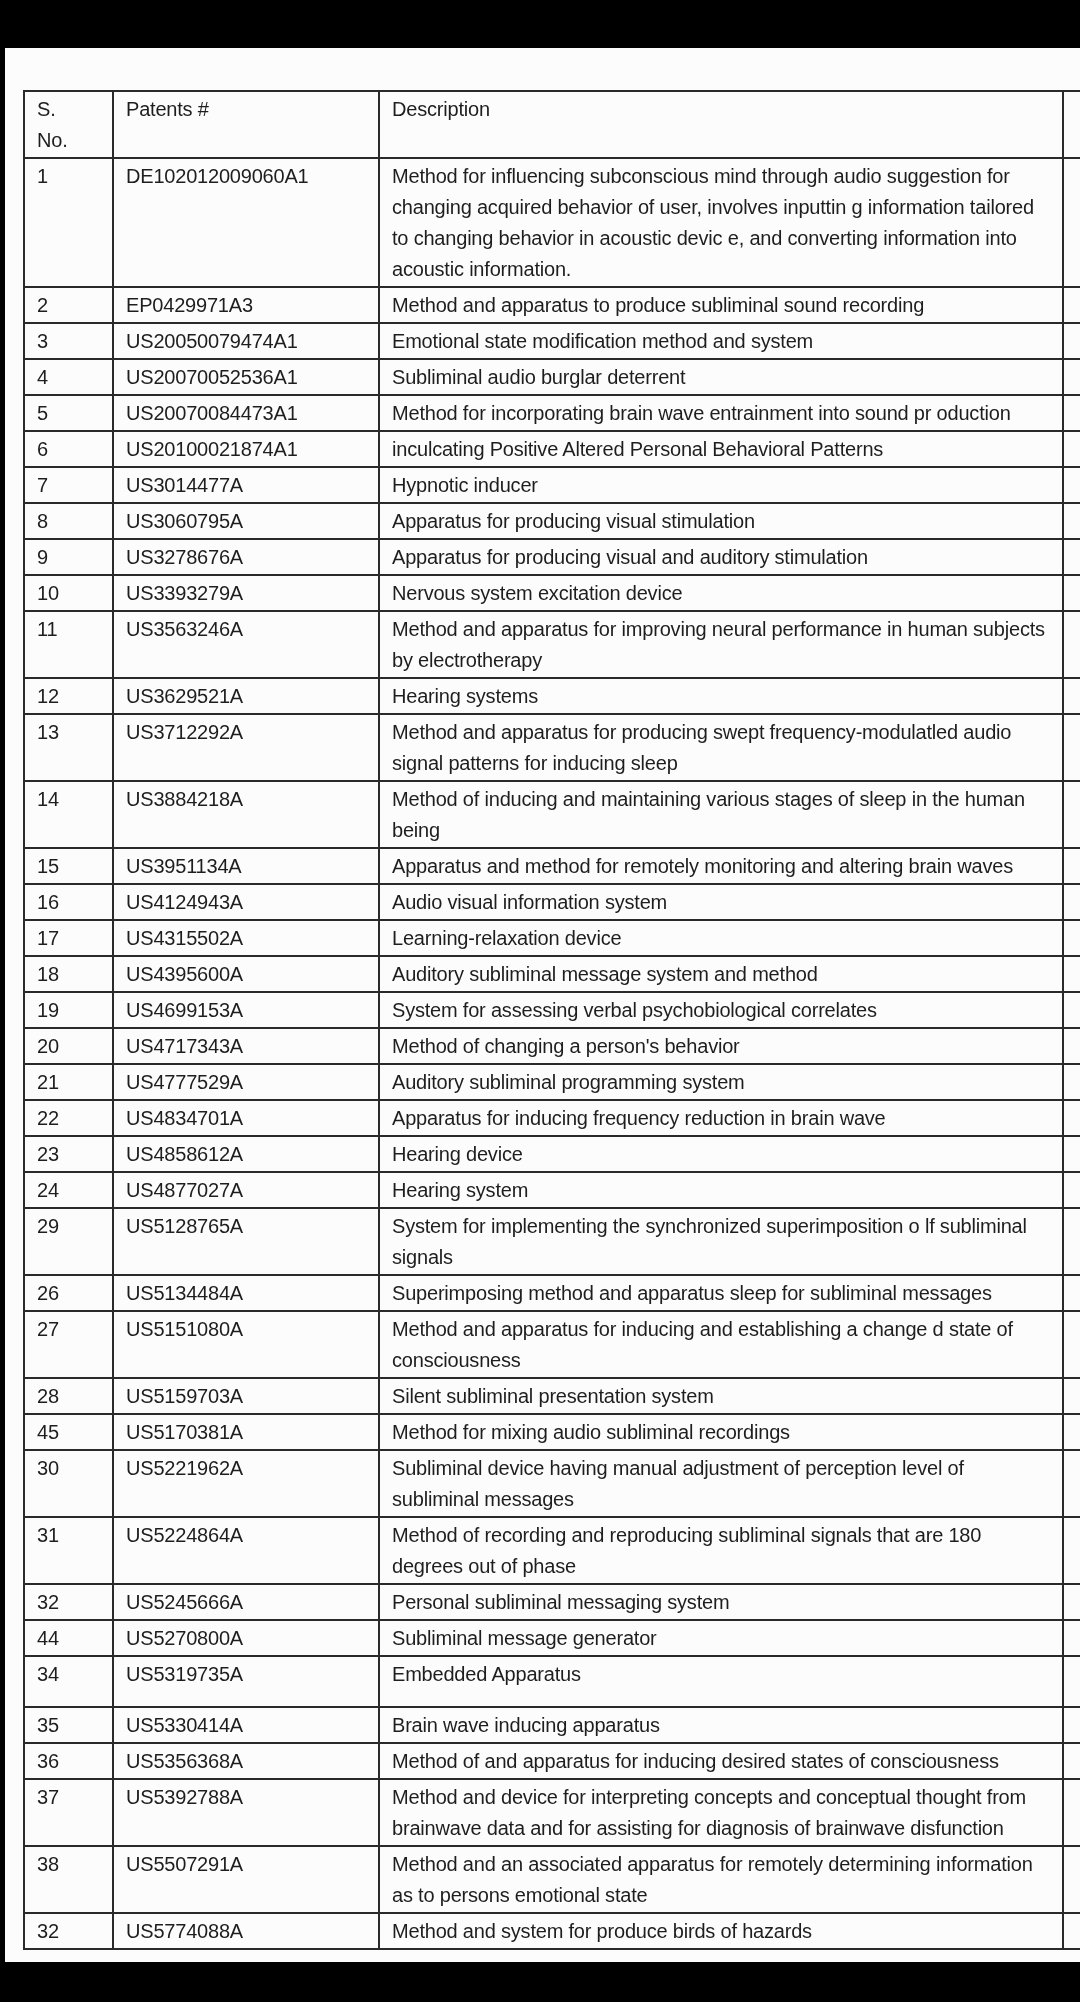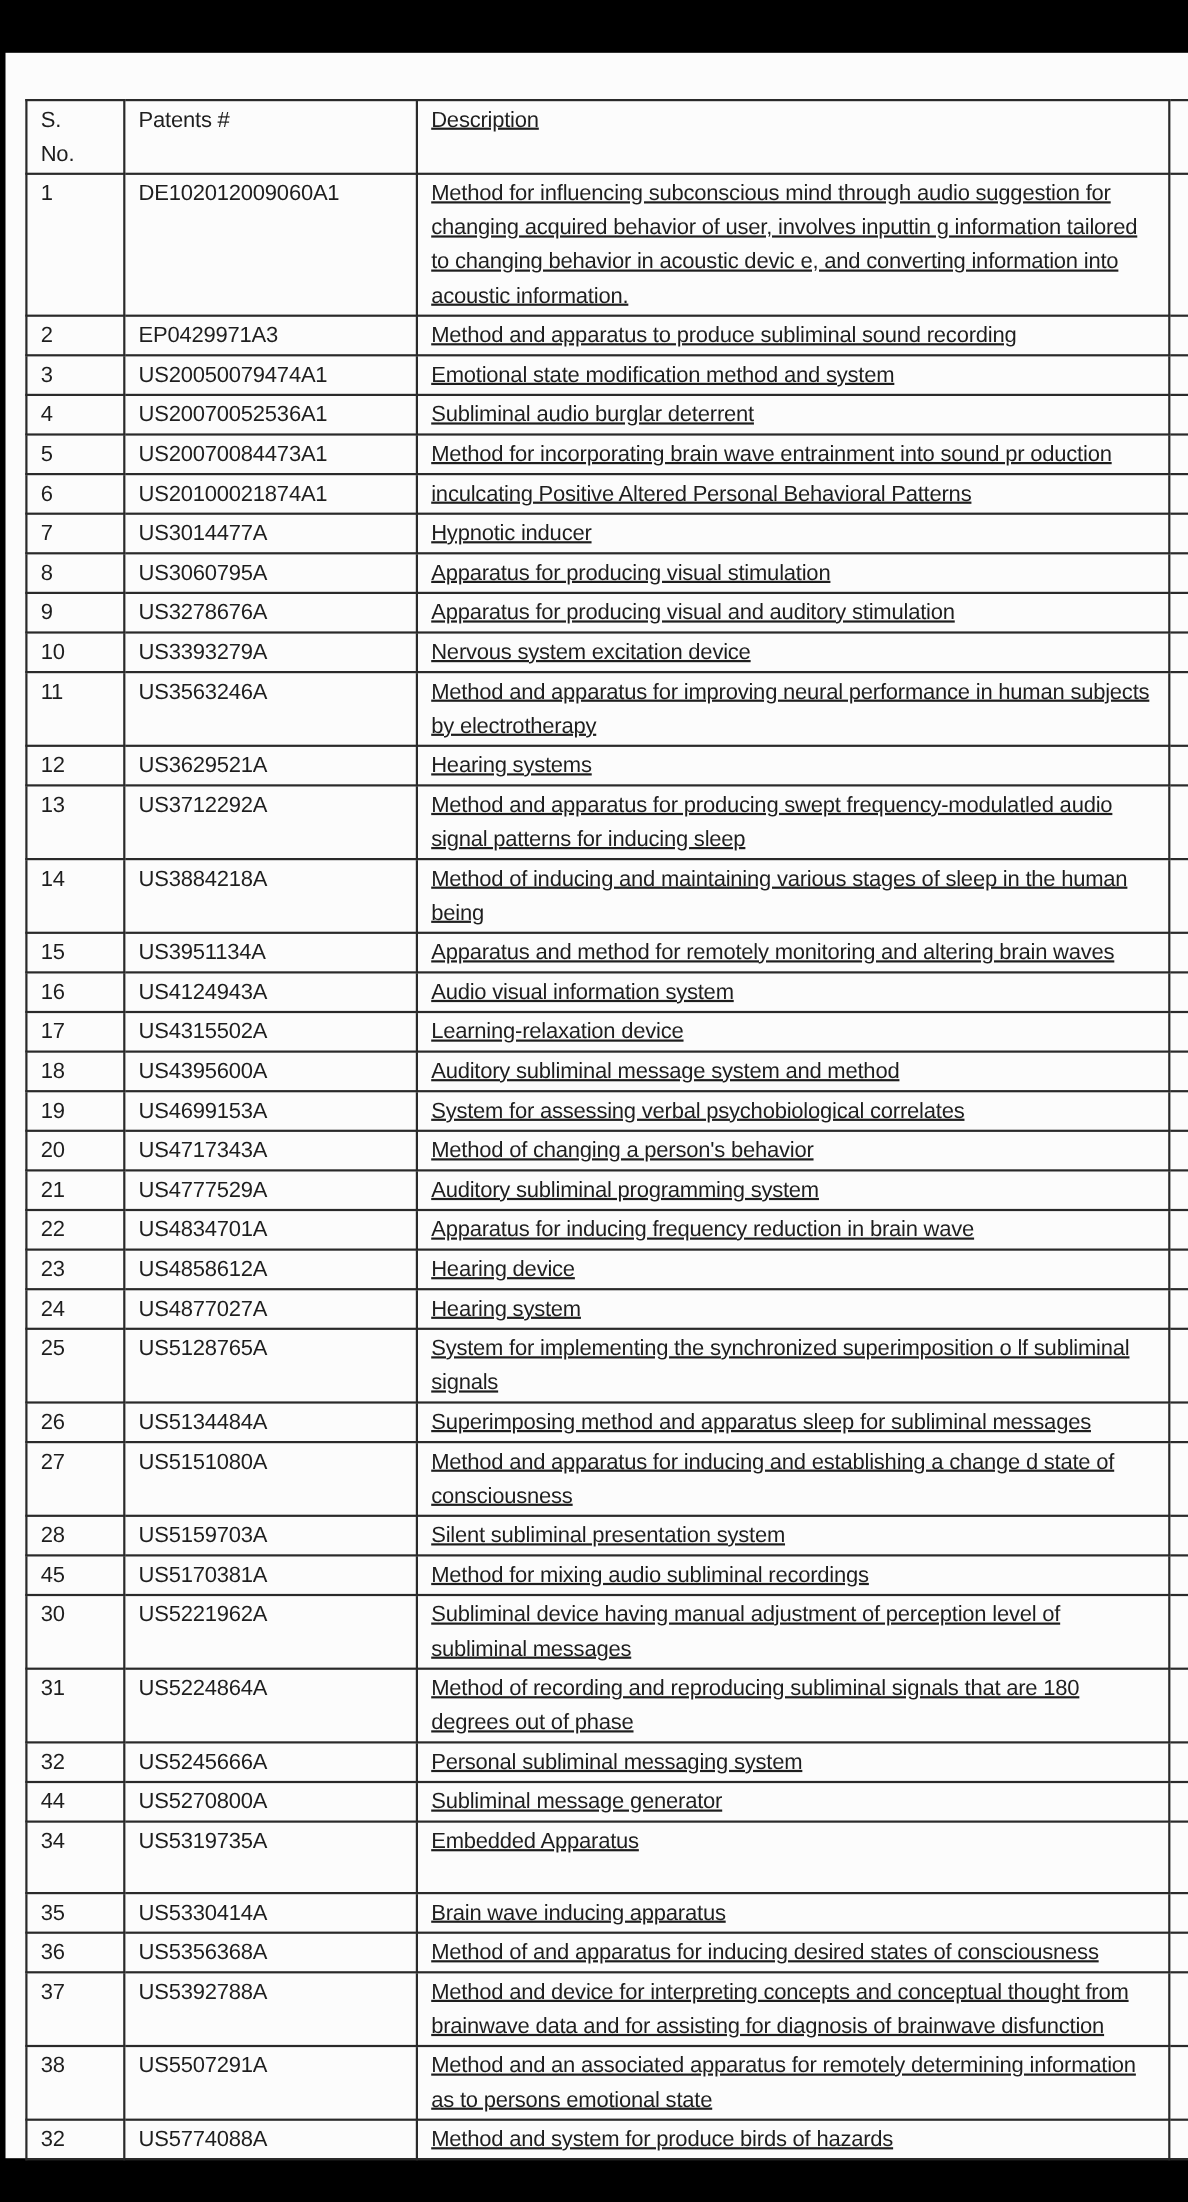--- a/index.html
+++ b/index.html
@@ -26,23 +26,23 @@
     line-height: 31px;
     padding: 2px 8px 1px 12px;
     letter-spacing: -0.2px;
   }
   col.c-no { width: 89px; }
   col.c-pat { width: 266px; }
   col.c-desc { width: 684px; }
   col.c-extra { width: 36px; }
   td.no { padding-left: 12px; }
   td.pat { padding-left: 16px; border-radius: 21px; }
-  td.desc { padding-left: 14px; padding-right: 6px; text-decoration: underline; }
+  td.desc { padding-left: 14px; padding-right: 6px; }
   td.extra { padding: 0; }
-  tr.spacer-after td { padding-bottom: 30px; }
+  tr.spacer-after td { padding-bottom: 16px; }
 </style>
 </head>
 <body>
 
 <div class="page">
   <table class="patents">
     <colgroup>
       <col class="c-no">
         <col class="c-pat">
         <col class="c-desc">
@@ -194,21 +194,21 @@
           <td class="desc">Hearing device</td>
           <td class="extra"></td>
         </tr>
         <tr>
           <td class="no">24</td>
           <td class="pat">US4877027A</td>
           <td class="desc">Hearing system</td>
           <td class="extra"></td>
         </tr>
         <tr>
-          <td class="no">25</td>
+          <td class="no">29</td>
           <td class="pat">US5128765A</td>
           <td class="desc">System for implementing the synchronized superimposition o lf subliminal signals</td>
           <td class="extra"></td>
         </tr>
         <tr>
           <td class="no">26</td>
           <td class="pat">US5134484A</td>
           <td class="desc">Superimposing method and apparatus sleep for subliminal messages</td>
           <td class="extra"></td>
         </tr>

